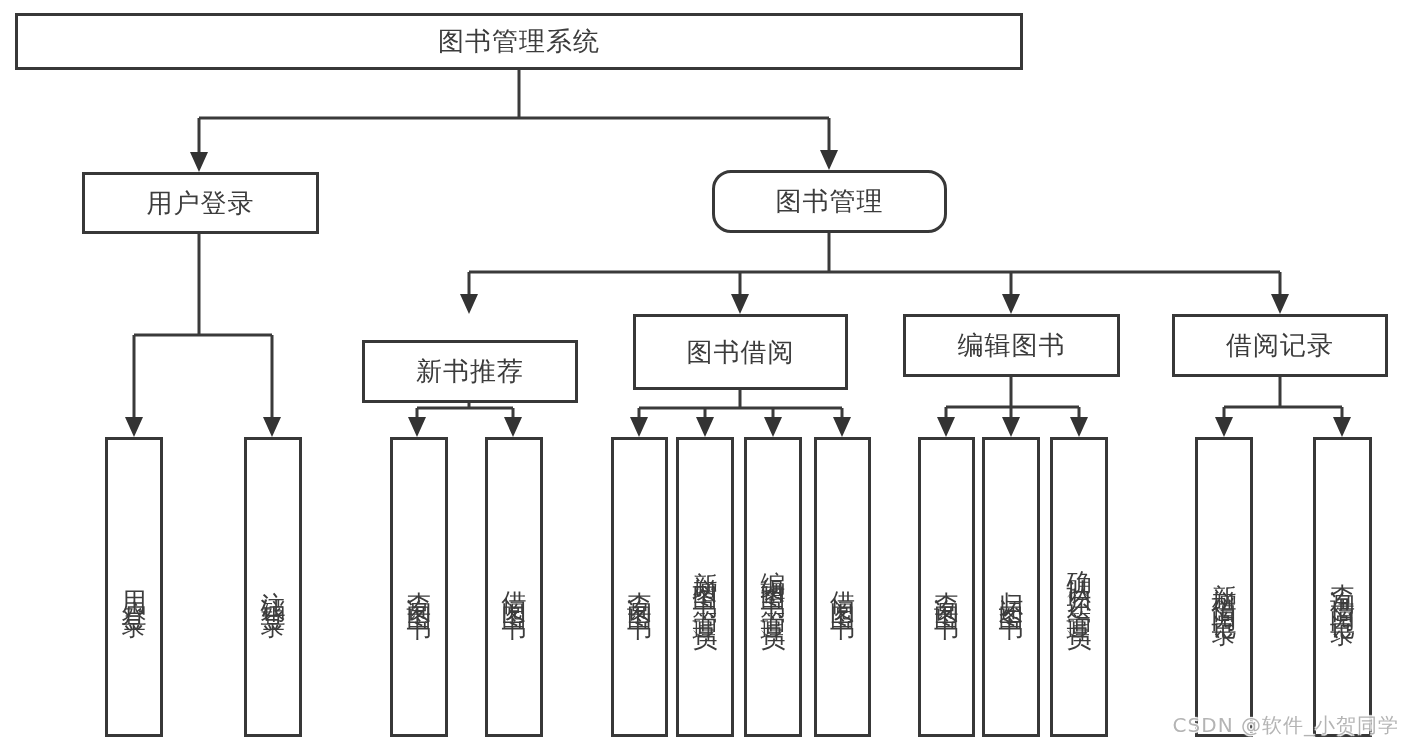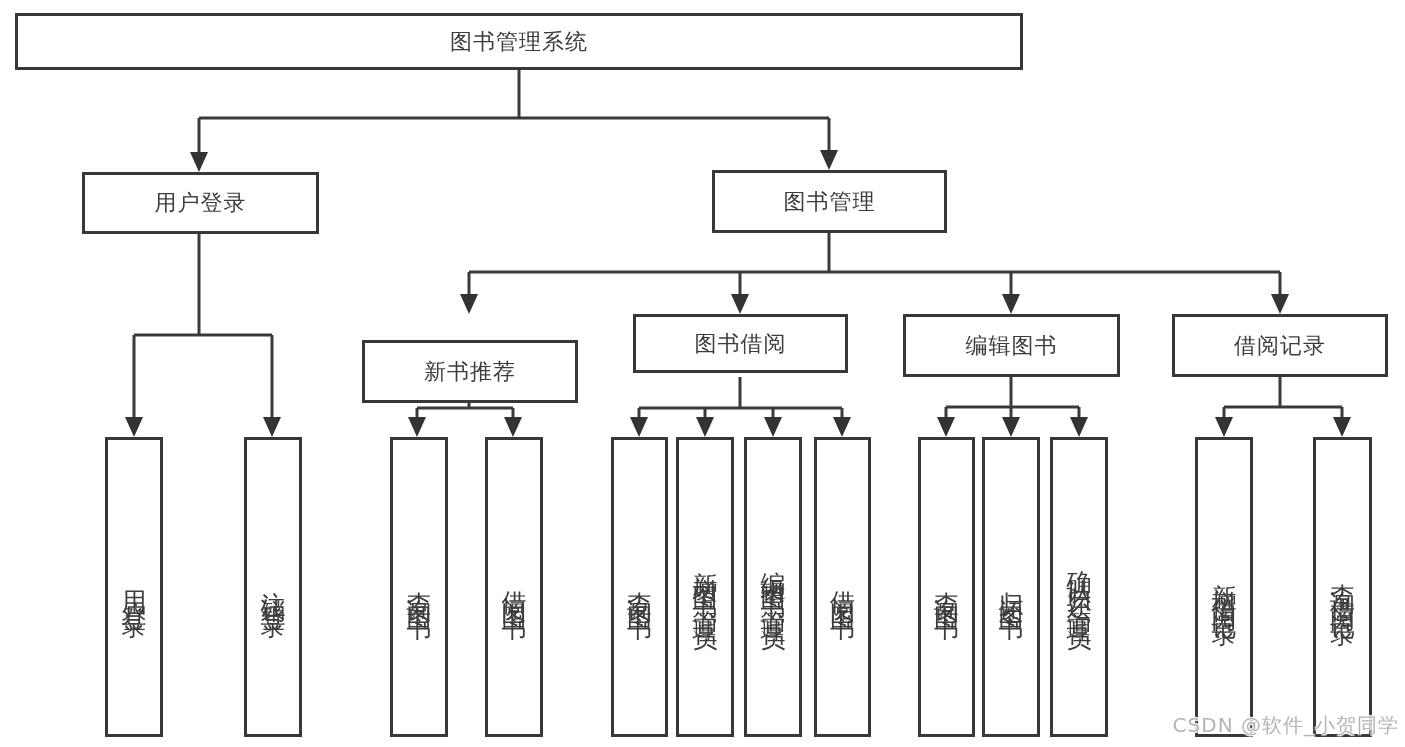--- a/index.html
+++ b/index.html
@@ -7,31 +7,31 @@
     position:relative;width:1405px;height:747px;background:#ffffff;
     font-family:"DejaVu Sans","Liberation Sans",sans-serif;overflow:hidden;
   }
   #connectors{position:absolute;left:0;top:0;}
   .box{
     position:absolute;box-sizing:border-box;
     border:3px solid #383838;background:#ffffff;
     display:flex;align-items:center;justify-content:center;
     color:#3c3c3c;
   }
-  .h .label{font-size:22px;letter-spacing:1px;white-space:nowrap;}
+  .h .label{font-size:26px;letter-spacing:1px;white-space:nowrap;}
   .v .label{
     writing-mode:vertical-rl;text-orientation:mixed;
     font-size:25px;letter-spacing:8px;line-height:1;white-space:nowrap;
   }
   
   .b-root{left:15px;top:13px;width:1008px;height:57px;}
   .b-l2a{left:82px;top:172px;width:237px;height:62px;}
-  .b-l2b{left:712px;top:170px;width:235px;height:63px;}
+  .b-l2b{left:712px;top:170px;width:235px;height:63px;border-radius:19px;}
   .b-l3a{left:362px;top:314px;width:216px;height:63px;margin-top:26px;}
-  .b-l3b{left:633px;top:314px;width:215px;height:59px;}
+  .b-l3b{left:633px;top:314px;width:215px;height:76px;}
   .b-l3c{left:903px;top:314px;width:217px;height:63px;}
   .b-l3d{left:1172px;top:314px;width:216px;height:63px;}
   .leaf{top:437px;width:58px;height:300px;}
   .b-ul1{left:105px;}  .b-ul2{left:244px;}
   .b-nb1{left:390px;}  .b-nb2{left:485px;}
   .b-bb1{left:611px;width:57px;} .b-bb2{left:676px;} .b-bb3{left:744px;} .b-bb4{left:814px;width:57px;}
   .b-cb1{left:918px;width:57px;} .b-cb2{left:982px;} .b-cb3{left:1050px;}
   .b-br1{left:1195px;} .b-br2{left:1313px;width:59px;}
   #watermark{
     position:absolute;right:6px;top:712px;z-index:5;

